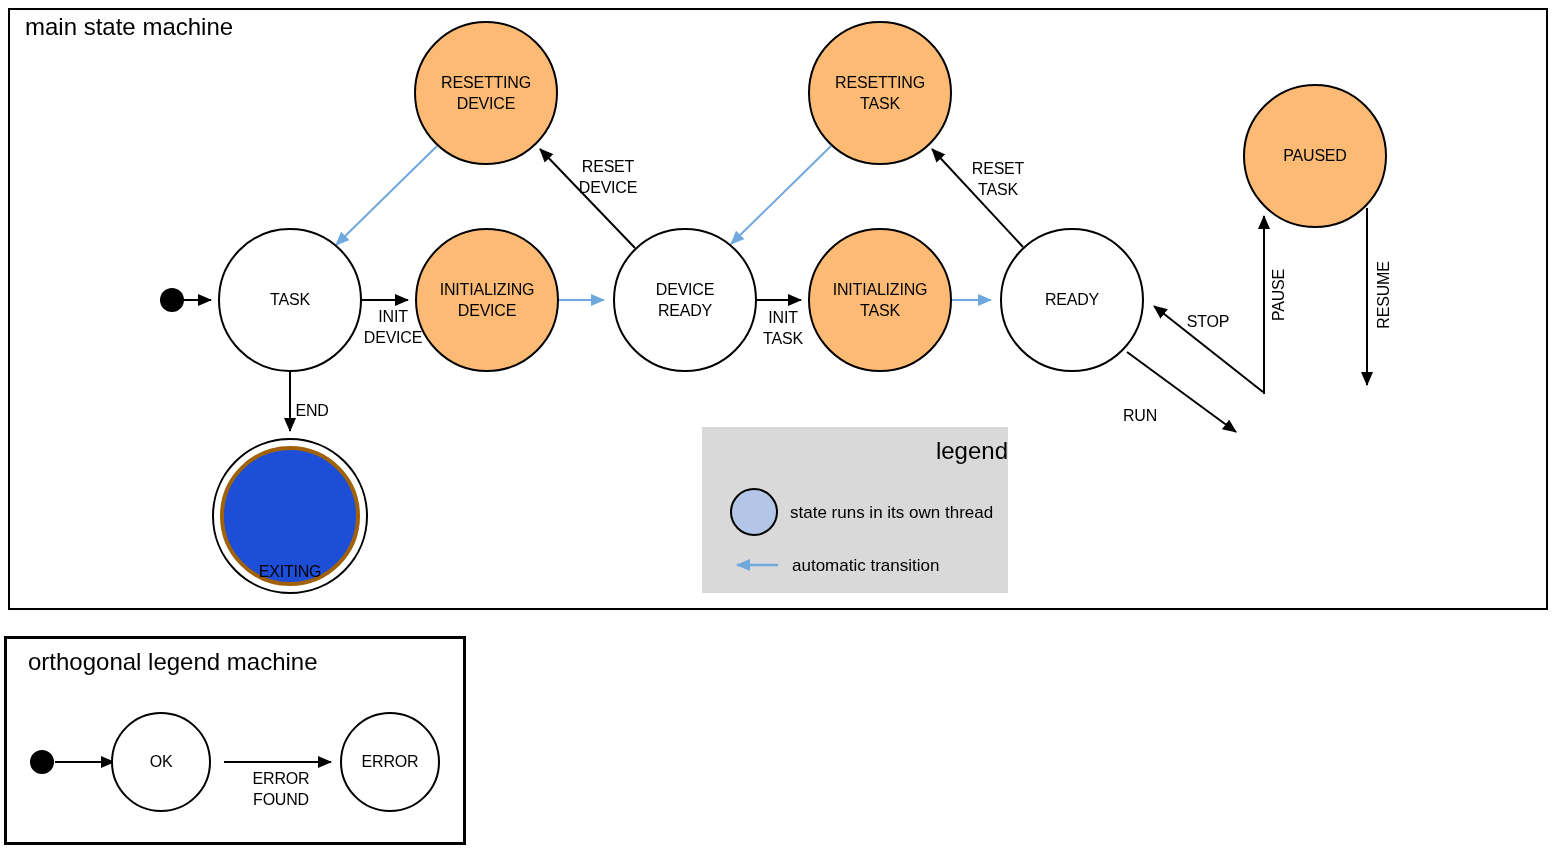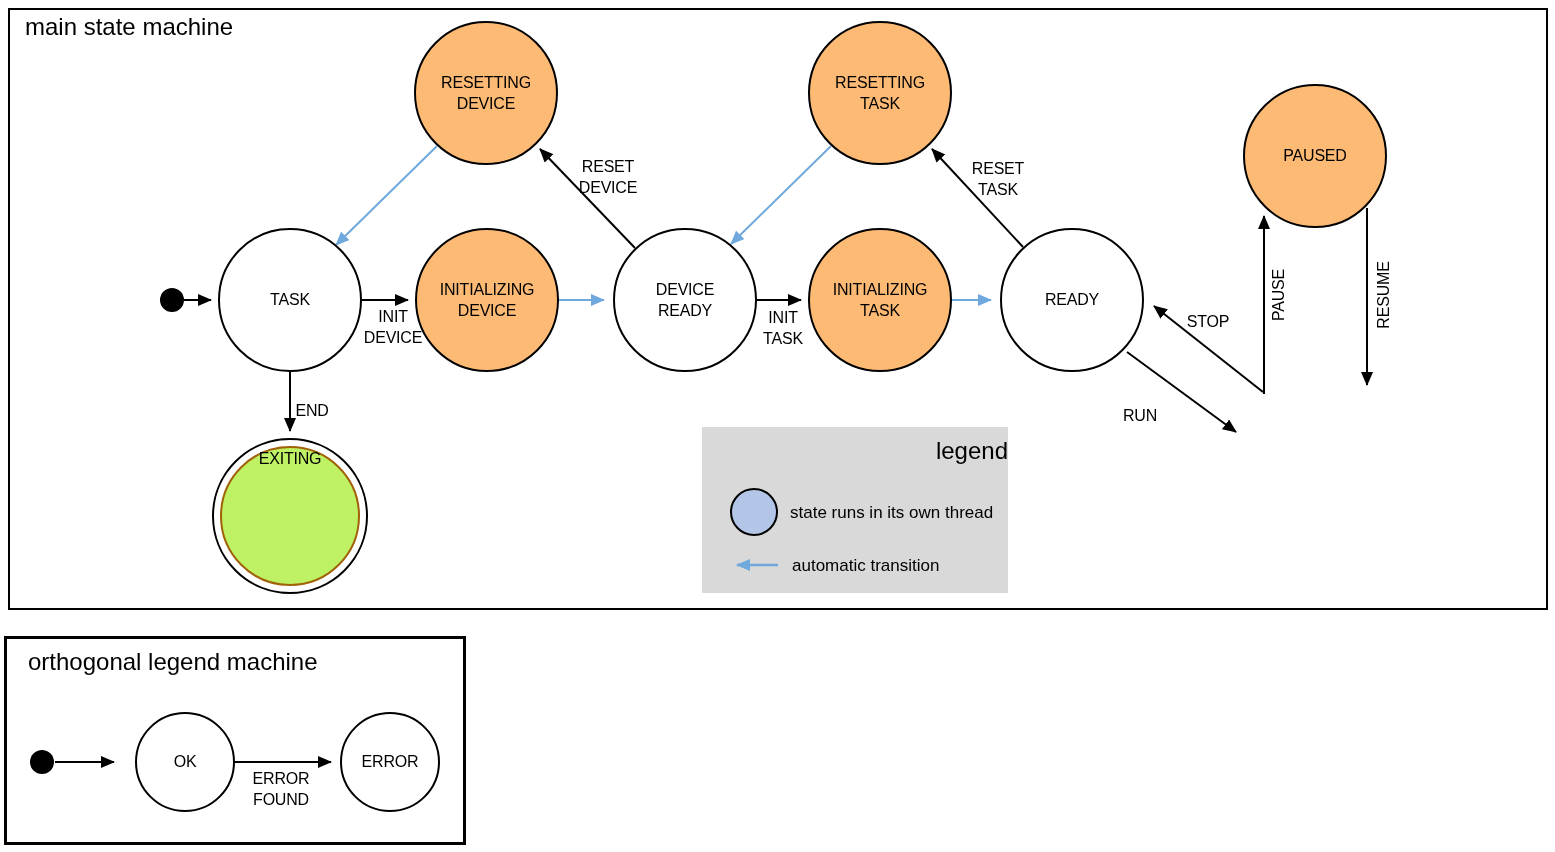--- a/index.html
+++ b/index.html
@@ -10,22 +10,22 @@
   .ortho-frame{left:4px;top:636px;width:462px;height:209px;border-width:3px;}
   .box-title{position:absolute;font-size:24px;letter-spacing:0;white-space:nowrap;}
   svg.wires{position:absolute;left:0;top:0;pointer-events:none;}
   .state{position:absolute;border:2px solid #000;border-radius:50%;box-sizing:border-box;
          display:flex;align-items:center;justify-content:center;text-align:center;}
   .state span{white-space:pre-line;font-size:16px;line-height:1.32;letter-spacing:-0.2px;}
   .fill-blue{background:#fdba74;}
   .fill-white{background:#fff;}
   .final-outer{position:absolute;border:2px solid #000;border-radius:50%;box-sizing:border-box;
                background:#fff;display:flex;align-items:center;justify-content:center;}
-  .final-inner{border:2px solid #a16207;border-radius:50%;box-sizing:border-box;background:#bef264;
-               width:140px;height:140px;display:flex;align-items:flex-start;justify-content:center;text-align:center;}
+  .final-inner{border:4px solid #a16207;border-radius:50%;box-sizing:border-box;background:#1d4ed8;
+               width:140px;height:140px;display:flex;align-items:flex-end;justify-content:center;text-align:center;}
   .final-inner span{white-space:pre-line;font-size:16px;line-height:1.32;letter-spacing:-0.2px;}
   .dot{position:absolute;width:24px;height:24px;border-radius:50%;background:#000;}
   .elabel{position:absolute;transform:translate(-50%,-50%);white-space:pre-line;text-align:center;
           font-size:16px;line-height:1.3;letter-spacing:-0.2px;}
   .vlabel{transform:translate(-50%,-50%) rotate(-90deg);}
   .legend-box{position:absolute;left:702px;top:427px;width:306px;height:166px;background:#d9d9d9;}
   .legend-title{position:absolute;left:702px;top:437px;width:306px;text-align:right;font-size:24px;}
   .legend-swatch{position:absolute;left:730px;top:488px;width:48px;height:48px;border-radius:50%;
                  border:2.5px solid #000;background:#b3c6e7;box-sizing:border-box;}
   .legend-item{position:absolute;transform:translateY(-50%);font-size:17px;white-space:nowrap;}
@@ -106,21 +106,21 @@
   <div class="state fill-blue" style="left:1243px;top:84px;width:144px;height:144px;">
     <span>PAUSED</span>
   </div>
 
   <div class="final-outer" style="left:212px;top:438px;width:156px;height:156px;">
     <div class="final-inner">
       <span>EXITING</span>
     </div>
   </div>
 
-  <div class="state fill-white" style="left:135px;top:712px;width:100px;height:100px;">
+  <div class="state fill-white" style="left:111px;top:712px;width:100px;height:100px;">
     <span>OK</span>
   </div>
   <div class="state fill-white" style="left:340px;top:712px;width:100px;height:100px;">
     <span>ERROR</span>
   </div>
 
   <div class="elabel" style="left:393px;top:328px;">INIT
 DEVICE</div>
   <div class="elabel" style="left:783px;top:329px;">INIT
 TASK</div>

